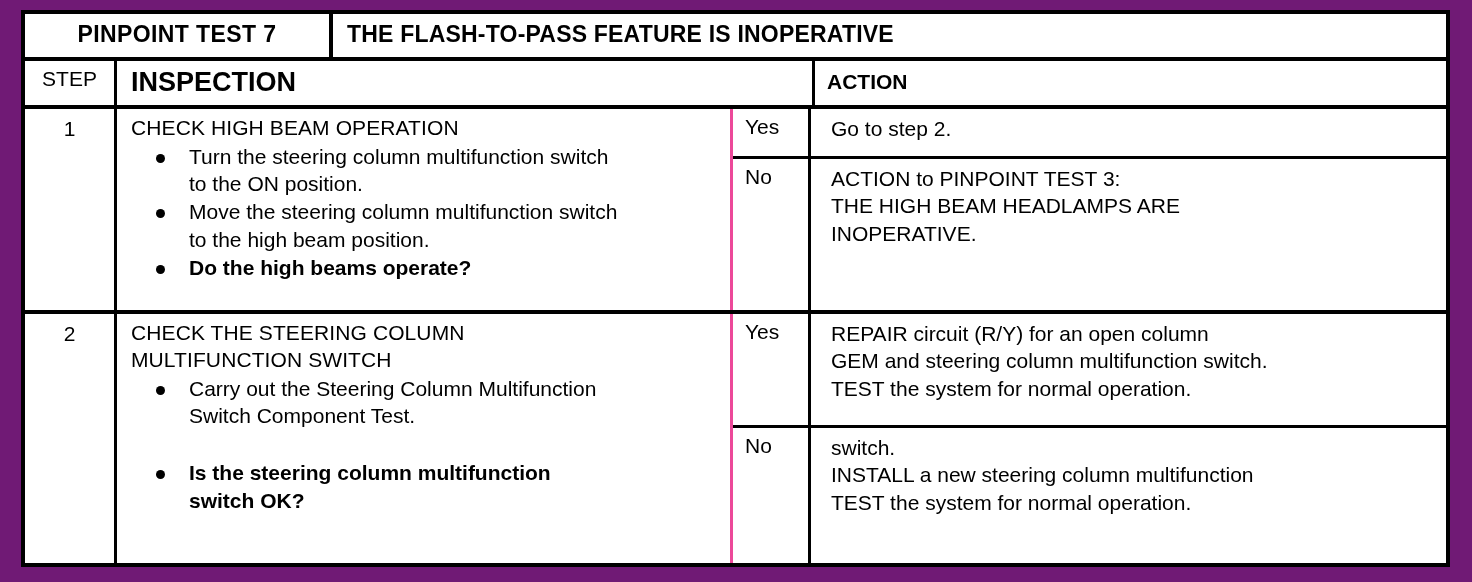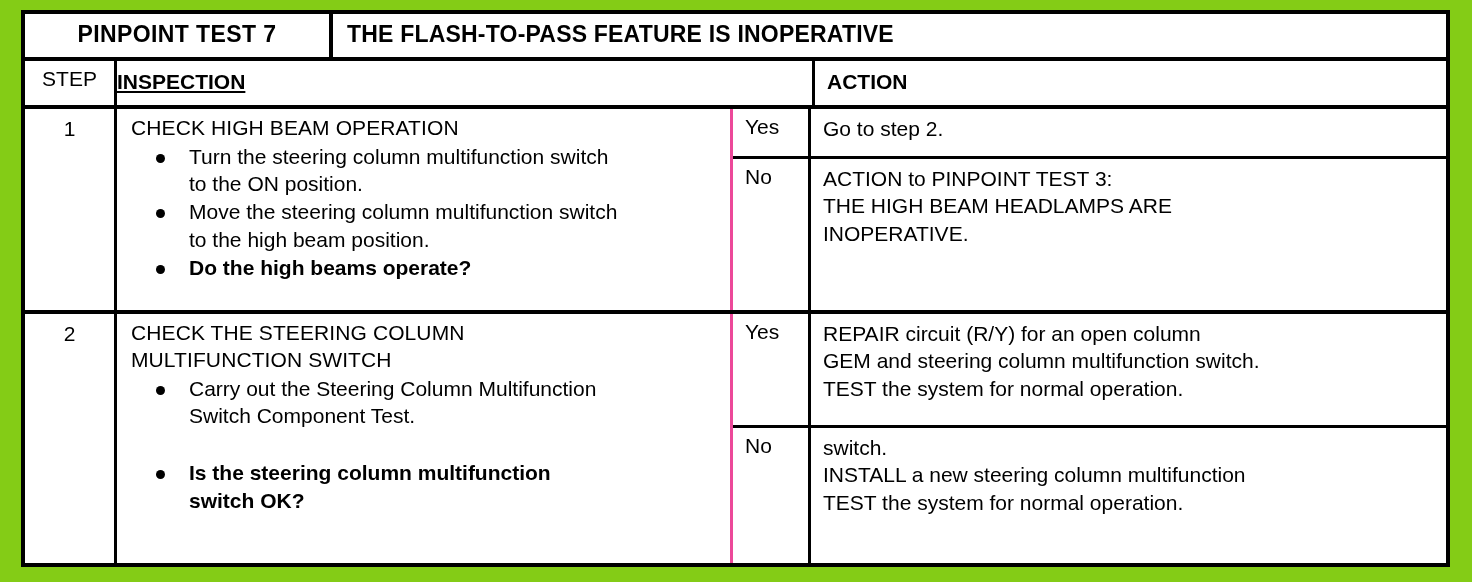--- a/index.html
+++ b/index.html
@@ -12,21 +12,21 @@
     height: 582px;
     font-family: "Liberation Sans", sans-serif;
     color: #000000;
     overflow: hidden;
   }
 
   .page {
     position: relative;
     width: 1472px;
     height: 582px;
-    background: #84cc16;
+    background: #701a75;
   }
 
   
   .pt-table {
     position: absolute;
     left: 21px;
     top: 10px;
     width: 1429px;
     height: 557px;
     box-sizing: border-box;
@@ -85,23 +85,23 @@
     font-size: 21px;
     padding-bottom: 8px;
   }
   .colhdr-inspection {
     flex: 1 1 auto;
     box-sizing: border-box;
     border-right: 3px solid #000;
     display: flex;
     align-items: center;
     font-weight: bold;
-    font-size: 21px;
-    padding-bottom: 2px;
-    text-decoration: underline;
+    font-size: 27px;
+    padding-left: 14px;
+    padding-bottom: 2px;
   }
   .colhdr-action {
     flex: 0 0 631px;
     box-sizing: border-box;
     display: flex;
     align-items: center;
     font-weight: bold;
     font-size: 21px;
     padding-left: 12px;
     padding-bottom: 2px;
@@ -132,20 +132,21 @@
   .step-results {
     flex: 0 0 713px;
     box-sizing: border-box;
     display: flex;
     flex-direction: column;
   }
 
   .result-block {
     display: flex;
     box-sizing: border-box;
+    gap: 8px;
   }
   .result-block.divider { border-bottom: 3px solid #000; }
   .result-answer {
     flex: 0 0 78px;
     box-sizing: border-box;
     border-right: 3px solid #000;
     font-size: 21px;
     padding: 6px 0 0 12px;
   }
   .result-text {

